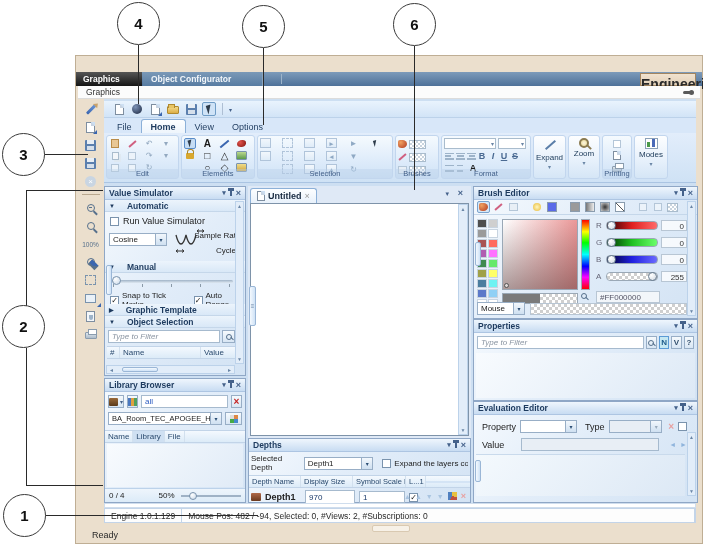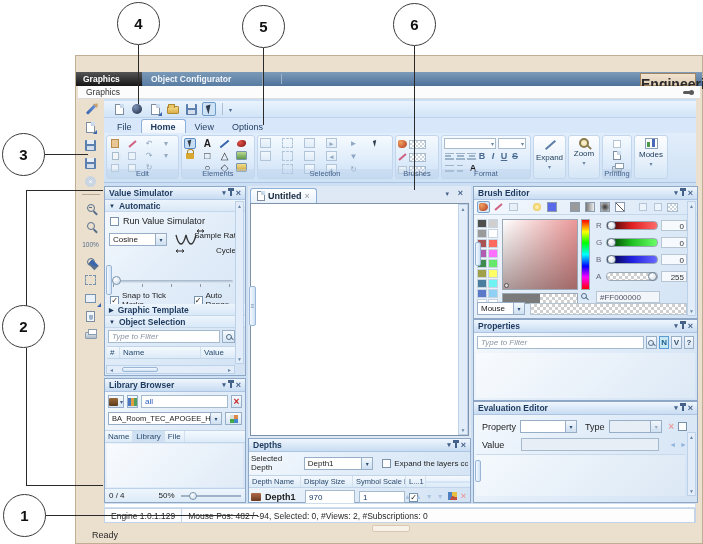--- a/index.html
+++ b/index.html
@@ -120,21 +120,21 @@
   .prsmall{display:flex;flex-direction:column;gap:1px;align-items:center}
 
   
   .panel{position:absolute;border:1px solid #8fa7c6;background:linear-gradient(135deg,#f6fafe 0%,#e2edf9 45%,#d3e3f4 100%)}
   .ptitle{height:13px;background:linear-gradient(#eff6fd,#c8dcf2);border-bottom:1px solid #adc5e2;color:#1d3a5e;font-weight:bold;font-size:8.5px;display:flex;align-items:center;padding:0 4px;white-space:nowrap}
   .ptools{margin-left:auto;display:flex;align-items:center;gap:4px;color:#44618a}
   .pt-dd{font-size:7px;line-height:8px}
   .pt-x{font-size:9px;line-height:9px;font-weight:bold}
   .pin-icon{display:inline-block;width:2px;height:6px;background:#44618a;position:relative}
   .pin-icon::before{content:"";position:absolute;top:-2px;left:-2px;width:6px;height:2.5px;background:#44618a}
-  .sechdr{display:flex;align-items:center;gap:4px;font-weight:bold;color:#1d3a5e;font-size:8.5px;background:linear-gradient(#ecf4fc,#d9e8f7);border-bottom:1px solid #c5d7ea;padding:1px 4px;height:12px}
+  .sechdr{display:flex;align-items:center;gap:12px;font-weight:bold;color:#1d3a5e;font-size:8.5px;background:linear-gradient(#ecf4fc,#d9e8f7);border-bottom:1px solid #c5d7ea;padding:1px 4px;height:12px}
   .sechdr .arr{font-size:6px}
   .combo{background:#fff;border:1px solid #98aec6;height:13px;font-size:8px;display:flex;align-items:center;padding-left:3px;overflow:hidden;white-space:nowrap}
   .combo .dd{margin-left:auto;align-self:stretch;width:11px;display:flex;align-items:center;justify-content:center;color:#2c4f76;background:linear-gradient(#f2f7fc,#cfe0f1);border-left:1px solid #98aec6;font-size:6px;flex:0 0 auto}
   .chk{width:9px;height:9px;background:#fff;border:1px solid #7a93ad;font-size:8px;line-height:8px;text-align:center;color:#1a1a1a;flex:0 0 auto}
   .tin{border:1px solid #a6bace;background:#fff;height:13px;font-size:8px;padding:0 3px;font-family:"Liberation Sans",sans-serif;color:#1a3a6a;width:100%}
   .tin::placeholder{font-style:italic;color:#8a95a2}
   .magbtn{width:14px;height:13px;border:1px solid #98aec6;background:linear-gradient(#f6fafd,#dcc);background:linear-gradient(#f6fafd,#d8e6f4);display:flex;align-items:center;justify-content:center}
   .mag-s{width:6px;height:6px;border:1.2px solid #56708c;border-radius:50%;position:relative}
   .mag-s::after{content:"";position:absolute;width:4px;height:1.2px;background:#56708c;right:-3px;bottom:-1px;transform:rotate(45deg)}
   .hdrrow{display:flex;background:linear-gradient(#f4f9fe,#dcebf8);border-top:1px solid #c2d4e8;border-bottom:1px solid #c2d4e8;color:#2a4a6e;font-size:8px;align-items:center}
@@ -476,20 +476,24 @@
         <span>Cosine</span>
         <span class="dd">▾</span>
       </div>
       <svg style="position:absolute;left:68px;top:41px" width="34" height="27" viewBox="0 0 34 27">
         <path d="M3 7 C6 19,10 19,13 7 C16 19,20 19,23 7" fill="none" stroke="#333" stroke-width="1.3"></path>
         <path d="M24 3 h7 M24 3 l2 -1.5 M24 3 l2 1.5 M31 3 l-2 -1.5 M31 3 l-2 1.5" stroke="#333" stroke-width="1" fill="none"></path>
         <path d="M3 23 h8 M3 23 l2 -1.5 M3 23 l2 1.5 M11 23 l-2 -1.5 M11 23 l-2 1.5" stroke="#333" stroke-width="1" fill="none"></path>
       </svg>
       <div style="position:absolute;right:9px;top:44px;font-size:8px" class="nowrap">Sample Rat</div>
       <div style="position:absolute;right:9px;top:59px;font-size:8px">Cycle</div>
+      <div class="sechdr" style="position:absolute;left:0;right:0;top:74px">
+        <span class="arr">▼</span>
+        <span>Manual</span>
+      </div>
       <div style="position:absolute;left:5px;right:12px;top:93px">
         <div class="slider-track"></div>
         <div class="slider-thumb"></div>
         <div class="tickrow">
             <i></i>
             <i></i>
             <i></i>
             <i></i>
             <i></i>
           </div>

